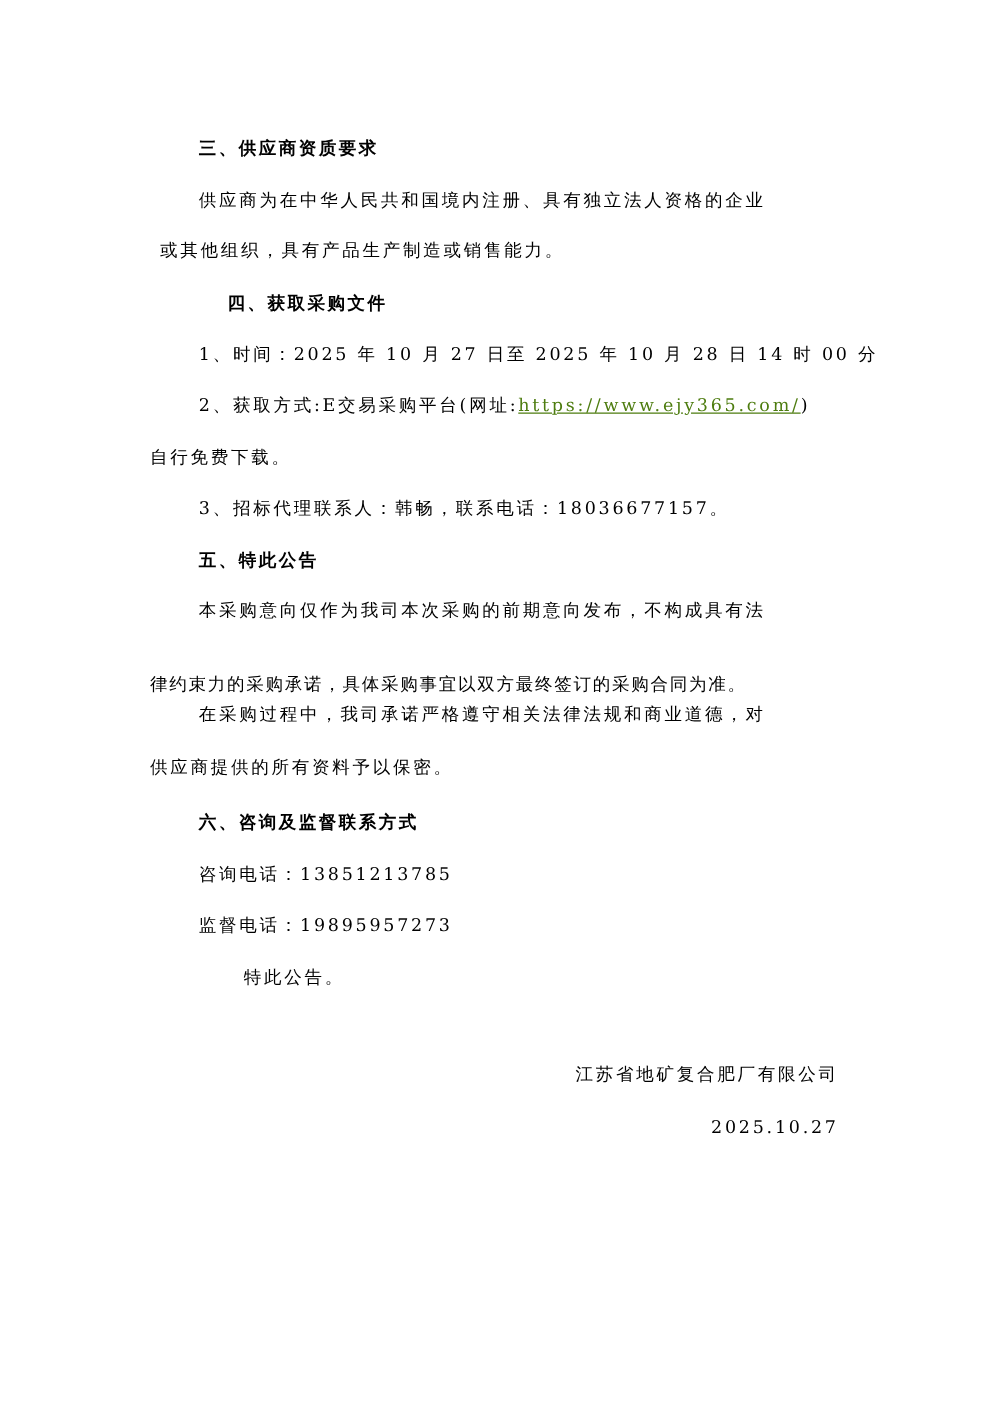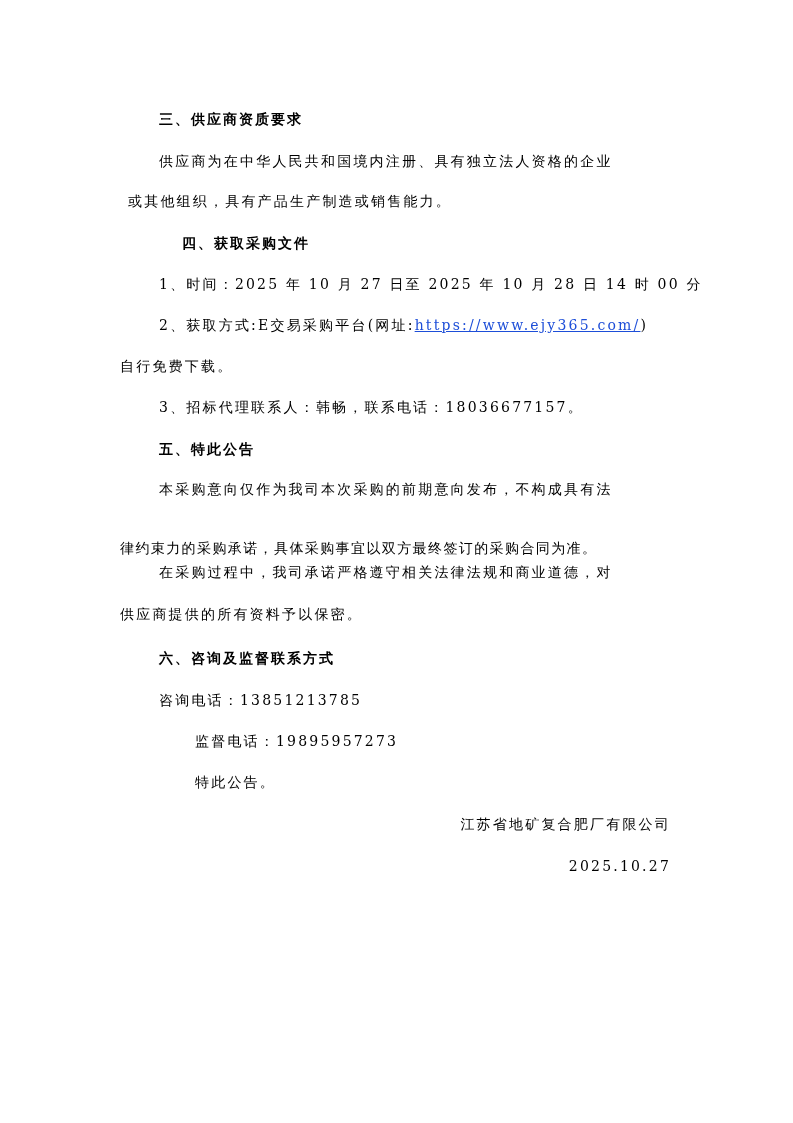--- a/index.html
+++ b/index.html
@@ -1,21 +1,21 @@
 <!DOCTYPE html>
 <html><head>
   <meta charset="utf-8">
   <style>
     html, body { margin: 0; padding: 0; background: #ffffff; }
     body { width: 793px; height: 1123px; position: relative; overflow: hidden;
            font-family: "DejaVu Serif", "Liberation Serif", serif; color: #000; }
     .line { position: absolute; font-size: 14px; line-height: 20px; white-space: nowrap; letter-spacing: 2.2px; }
     .heading { font-family: "DejaVu Sans", "Liberation Sans", sans-serif; font-weight: bold; letter-spacing: 2px; }
-    .link { text-decoration: underline; color: #1d4ed8; }
-    .right { text-align: right; }
+    .link { text-decoration: underline; color: #4d7c0f; }
+    .right { text-align: right; margin-top: 36px; }
   </style>
 </head>
 <body>
 
 <div>
   <div class="line heading" style="left:159px; top:109px;">三、供应商资质要求</div>
   <div class="line" style="left:159px; top:151px;">供应商为在中华人民共和国境内注册、具有独立法人资格的企业</div>
   <div class="line" style="left:128px; top:191px;">或其他组织，具有产品生产制造或销售能力。</div>
 
   <div class="line heading" style="left:159px; top:233px;margin-left:23px;">四、获取采购文件</div>
@@ -27,18 +27,18 @@
   <div class="line" style="left:159px; top:397px;">3、招标代理联系人：韩畅，联系电话：18036677157。</div>
 
   <div class="line heading" style="left:159px; top:439px;">五、特此公告</div>
   <div class="line" style="left:159px; top:479px;">本采购意向仅作为我司本次采购的前期意向发布，不构成具有法</div>
   <div class="line" style="left:120px; top:538px; letter-spacing:1.4px;">律约束力的采购承诺，具体采购事宜以双方最终签订的采购合同为准。</div>
   <div class="line" style="left:159px; top:562px;">在采购过程中，我司承诺严格遵守相关法律法规和商业道德，对</div>
   <div class="line" style="left:120px; top:604px;">供应商提供的所有资料予以保密。</div>
 
   <div class="line heading" style="left:159px; top:648px;">六、咨询及监督联系方式</div>
   <div class="line" style="left:159px; top:690px;">咨询电话：13851213785</div>
-  <div class="line" style="left:159px; top:731px;margin-left:36px;">监督电话：19895957273</div>
+  <div class="line" style="left:159px; top:731px;">监督电话：19895957273</div>
 
   <div class="line" style="left:195px; top:772px;">特此公告。</div>
   <div class="line right" style="right:122px; top:814px;">江苏省地矿复合肥厂有限公司</div>
   <div class="line right" style="right:122px; top:856px;">2025.10.27</div>
 </div>
 
 </body></html>

